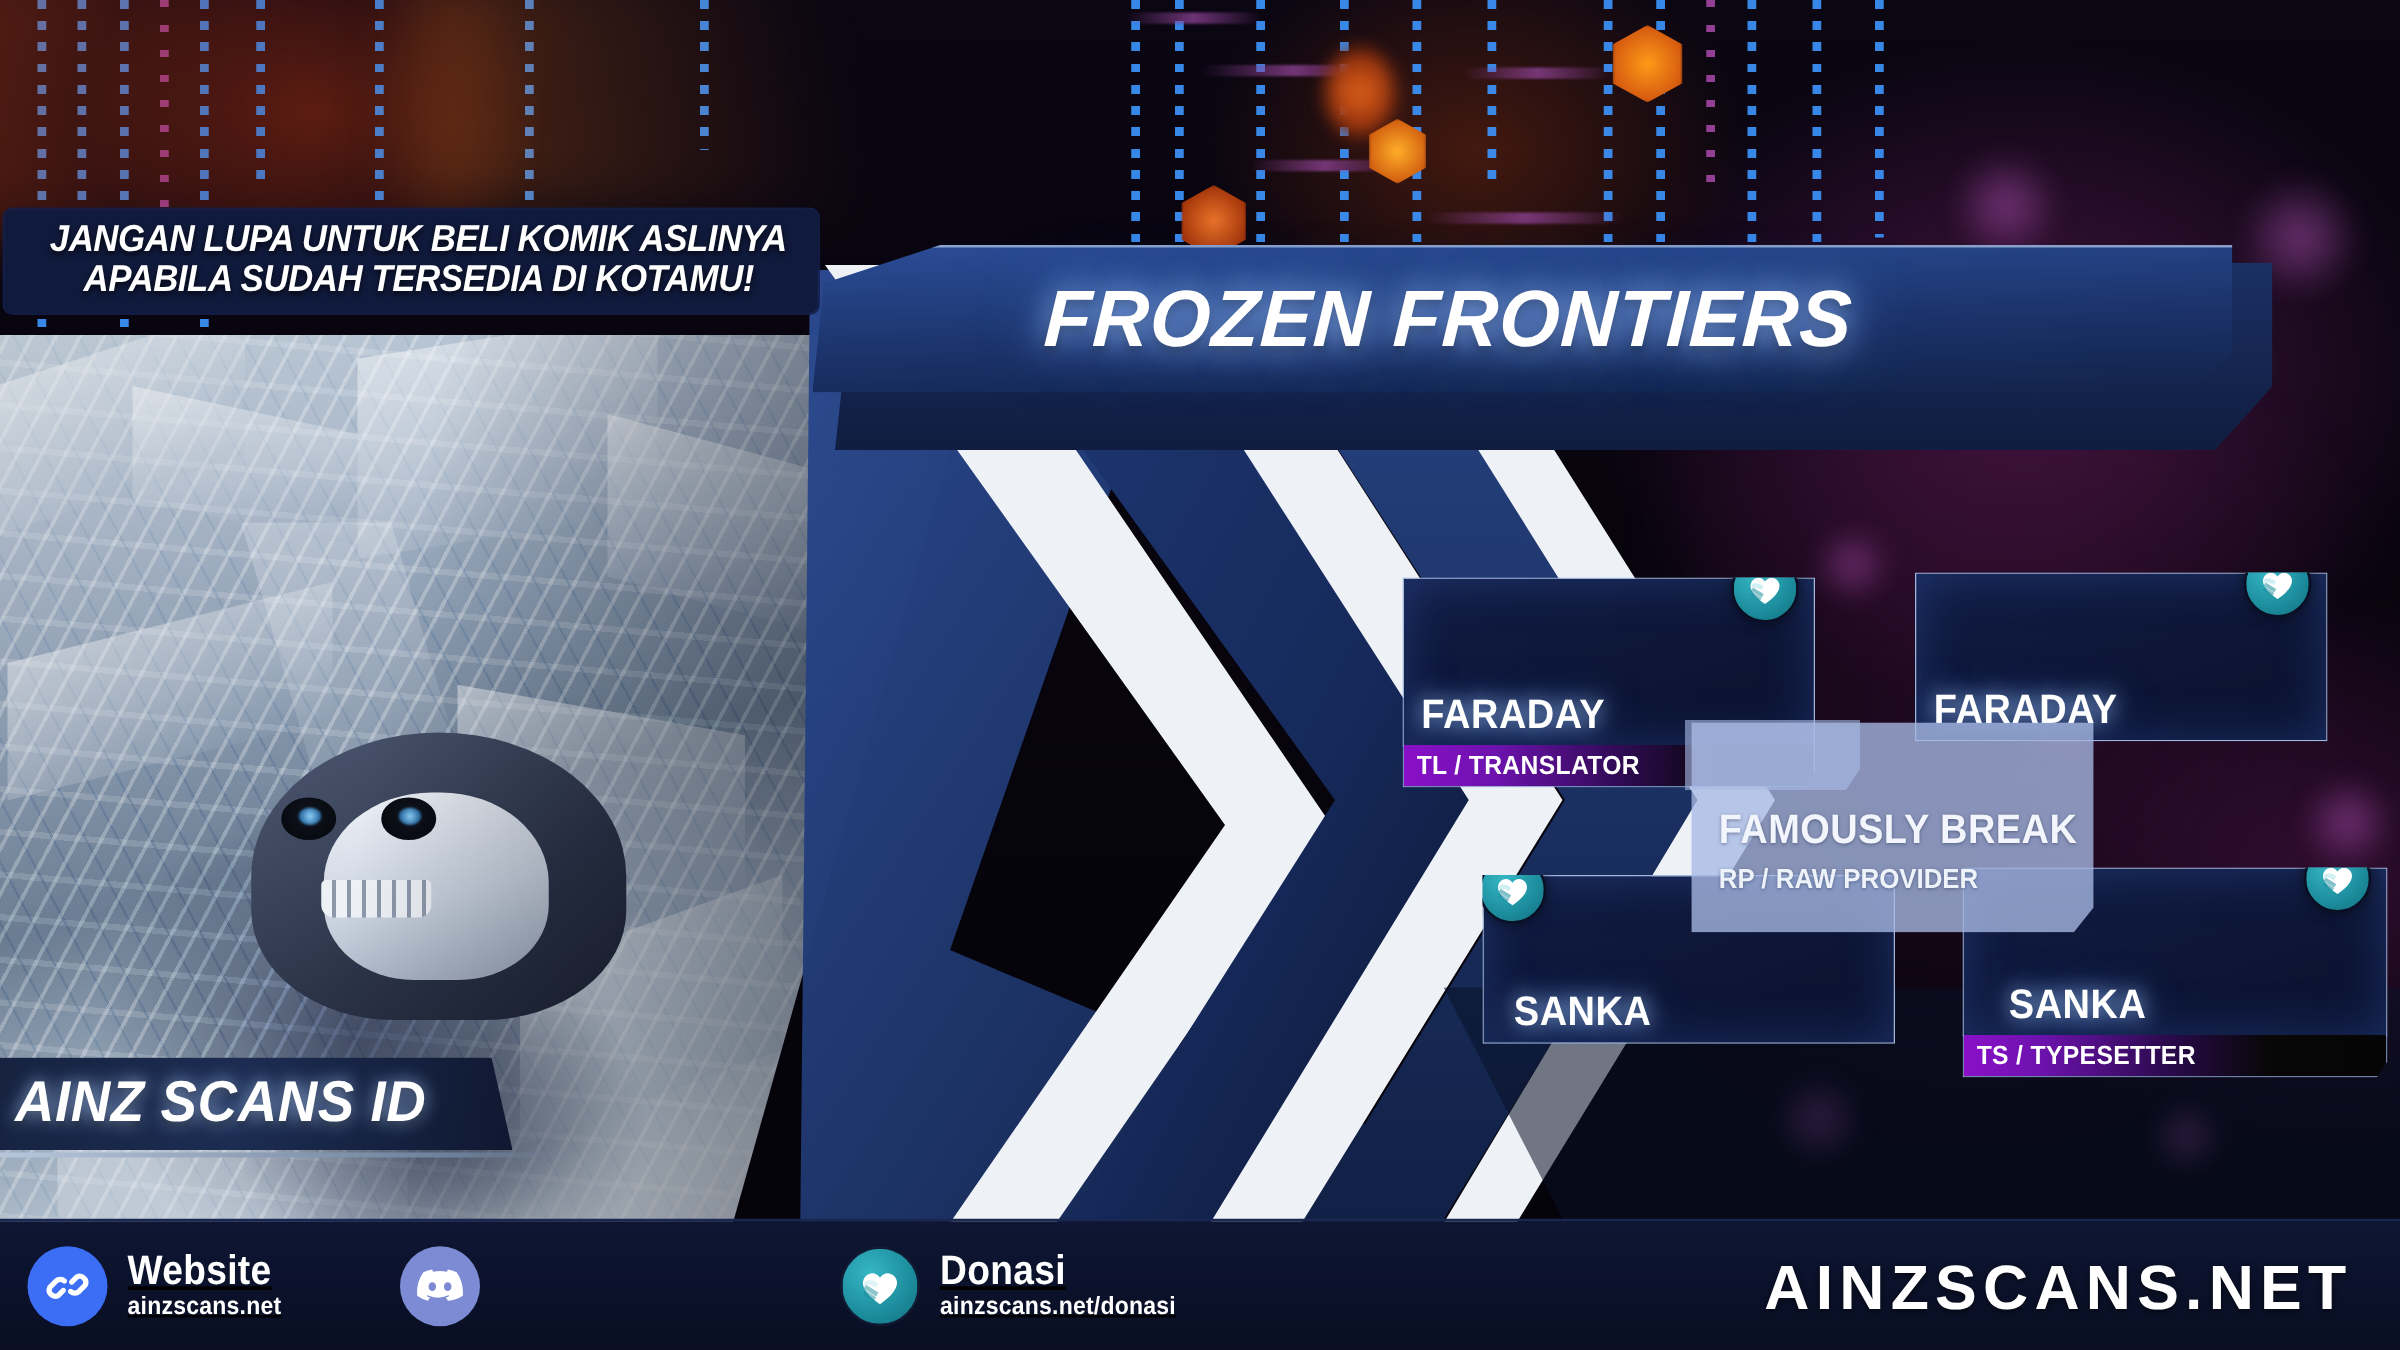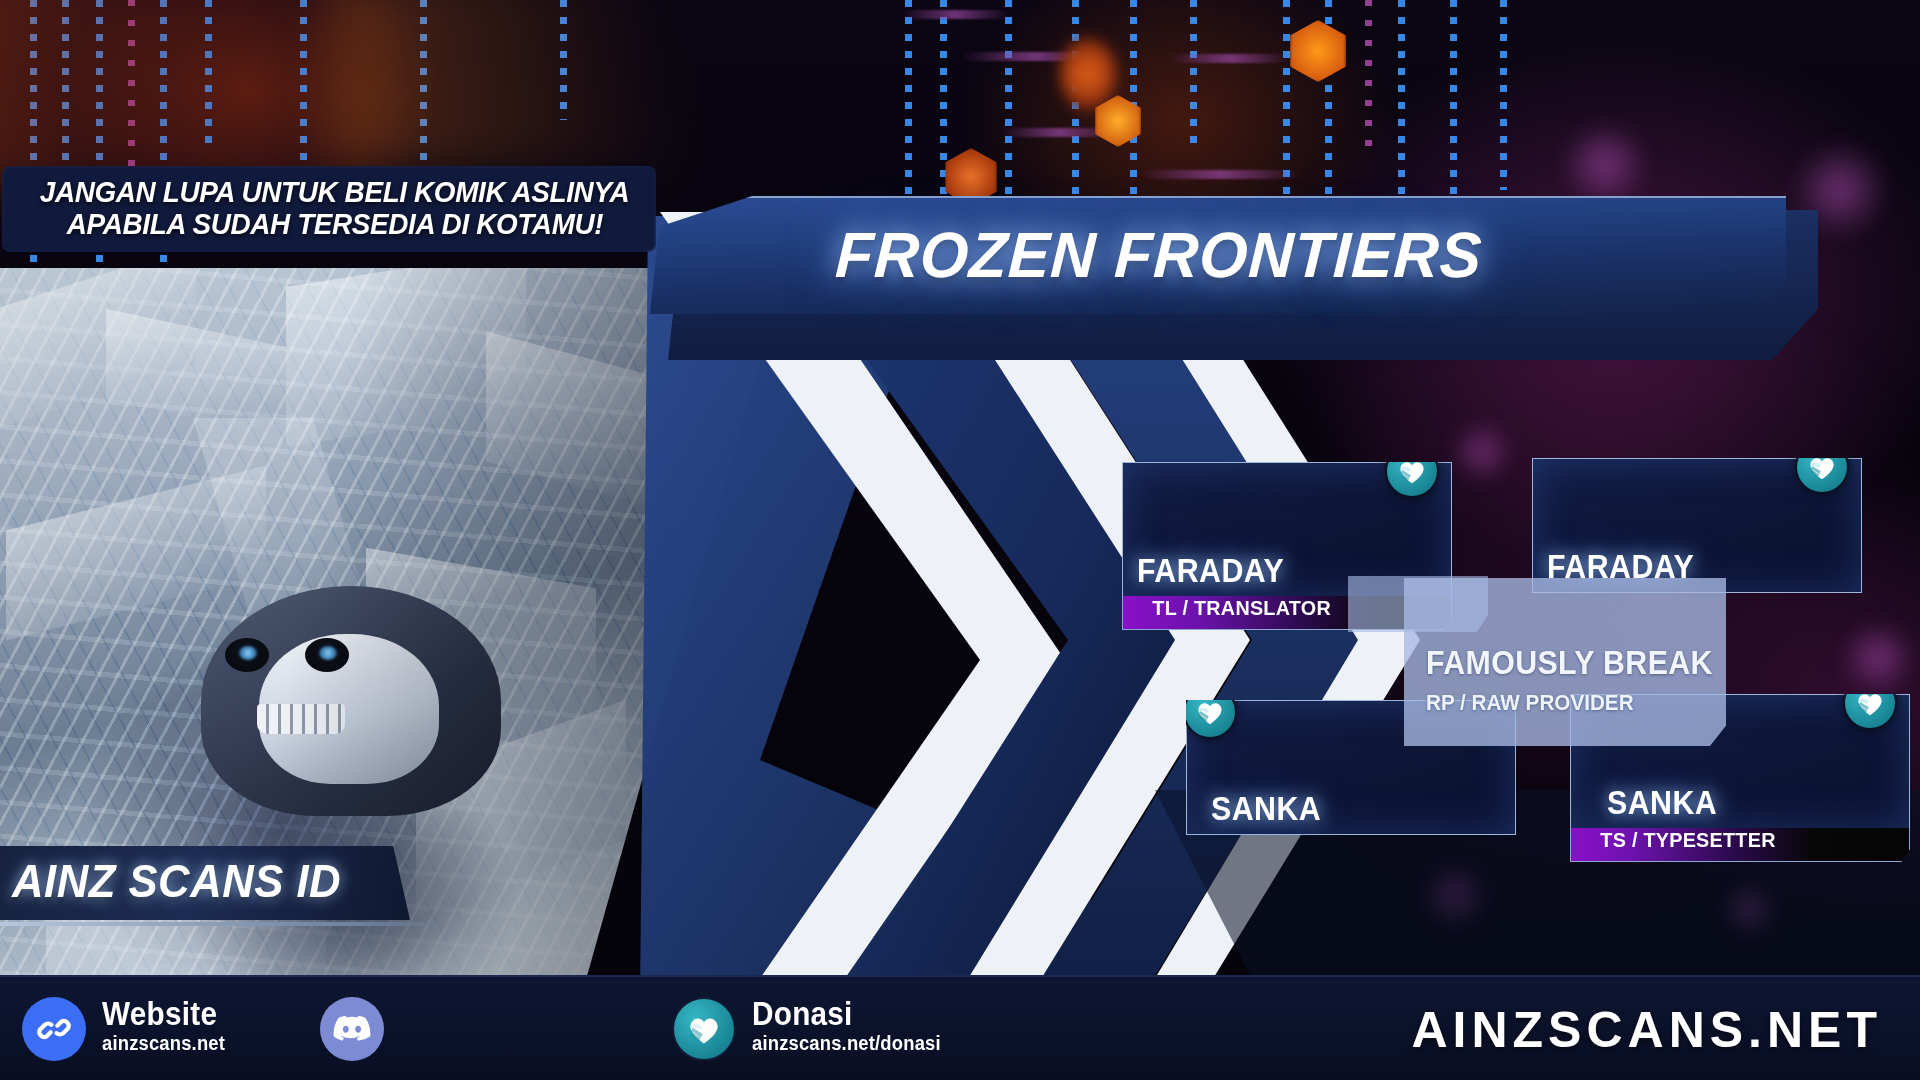--- a/index.html
+++ b/index.html
@@ -110,32 +110,32 @@
      clip-path:polygon(0 0, 100% 0, 100% 100%, 0 100%);
      box-shadow:inset 0 0 40px rgba(60,100,190,.35);}
   .card .glowname{position:absolute;left:14px;bottom:6px;
      color:#fff;font-weight:800;font-style:normal;font-size:33px;letter-spacing:.5px;
      text-shadow:0 0 18px rgba(160,200,255,.95),0 0 34px rgba(90,140,230,.6);
      transform:scaleX(.92);transform-origin:left bottom;white-space:nowrap;}
   .card .role{position:relative;height:34px;margin-top:-1px;
      background:linear-gradient(90deg,#8a10c8 0%,#6d12ae 22%,#2b0a4d 55%,#070707 78%,#050505 100%);
      border:1px solid #8fa8d2;border-top:none;
      clip-path:polygon(0 0, 100% 0, 100% 62%, 97.5% 100%, 0 100%);
-     display:flex;align-items:flex-start;padding-left:19px;}
+     display:flex;align-items:center;}
   .card .role span{color:#fff;font-weight:800;font-size:21px;letter-spacing:.3px;
      padding-left:11px;transform:scaleX(.94);transform-origin:left center;white-space:nowrap;}
   .card.right .role{background:linear-gradient(90deg,#8a10c8 0%,#6d12ae 18%,#2b0a4d 48%,#070707 72%,#050505 100%);}
   .hicon{position:absolute;right:12px;top:-19px;width:54px;height:54px;border-radius:50%;
      background:radial-gradient(circle at 36% 32%, #36b6c4, #1d8e9e 58%, #12707f 100%);
      border:2px solid #0a1024;display:flex;align-items:center;justify-content:center;
      box-shadow:0 0 10px rgba(0,0,0,.55);}
   .hicon svg{width:34px;height:34px;}
 
   
-  .ovl{position:absolute;left:1404px;top:578px;width:322px;height:168px;
+  .ovl{position:absolute;left:1353px;top:578px;width:322px;height:168px;
      background:rgba(168,186,228,.78);
      clip-path:polygon(0 0, 100% 0, 100% 88%, 95% 100%, 0 100%);
      box-shadow:0 0 0 1px rgba(200,214,240,.5);}
   .ovl .nm{position:absolute;left:22px;top:66px;color:#f2f5fb;font-weight:800;font-size:33px;
      letter-spacing:.4px;text-shadow:0 1px 3px rgba(40,55,90,.55);transform:scaleX(.92);
      transform-origin:left top;white-space:nowrap;}
   .ovl .rl{position:absolute;left:22px;top:112px;color:#eef2f9;font-weight:800;font-size:22px;
      text-shadow:0 1px 3px rgba(40,55,90,.5);transform:scaleX(.94);transform-origin:left top;
      white-space:nowrap;}
   .ovl-ghost{position:absolute;left:1338px;top:578px;width:142px;height:52px;
@@ -150,21 +150,21 @@
   .wm span{position:absolute;left:22px;top:8px;color:#fff;font-style:italic;font-weight:800;
      font-size:46px;letter-spacing:.5px;transform:scaleX(.95);transform-origin:left top;
      text-shadow:0 0 14px rgba(170,205,255,.85),0 3px 6px rgba(0,0,0,.6);white-space:nowrap;}
   .wm-line{position:absolute;left:-10px;top:922px;width:470px;height:4px;
      background:linear-gradient(90deg,#b9c8dd,#6d8099 80%,rgba(0,0,0,0));}
 
   
   .footer{position:absolute;left:0;bottom:0;width:1920px;height:105px;
      background:linear-gradient(180deg,#0e1633 0%,#0b1129 60%,#090e22 100%);
      border-top:2px solid #1a2750;}
-  .fitem{position:absolute;display:flex;align-items:flex-start;gap:16px;top:20px;}
+  .fitem{position:absolute;display:flex;align-items:center;gap:16px;top:20px;text-decoration:underline;}
   .fic{width:64px;height:64px;border-radius:50%;display:flex;align-items:center;justify-content:center;}
   .fic.web{background:#3b6ef5;}
   .fic.dc{background:#7c8bd4;}
   .fic.dn{background:radial-gradient(circle at 36% 32%, #36b6c4, #1d8e9e 58%, #12707f 100%);
           border:2px solid #111a33;}
   .fic svg{width:40px;height:40px;}
   .ftxt .t{color:#fff;font-weight:800;font-size:33px;line-height:1;letter-spacing:.3px;
      transform:scaleX(.9);transform-origin:left center;white-space:nowrap;}
   .ftxt .s{color:#fff;font-weight:700;font-size:20px;line-height:1.35;letter-spacing:.2px;
      transform:scaleX(.92);transform-origin:left center;white-space:nowrap;}

